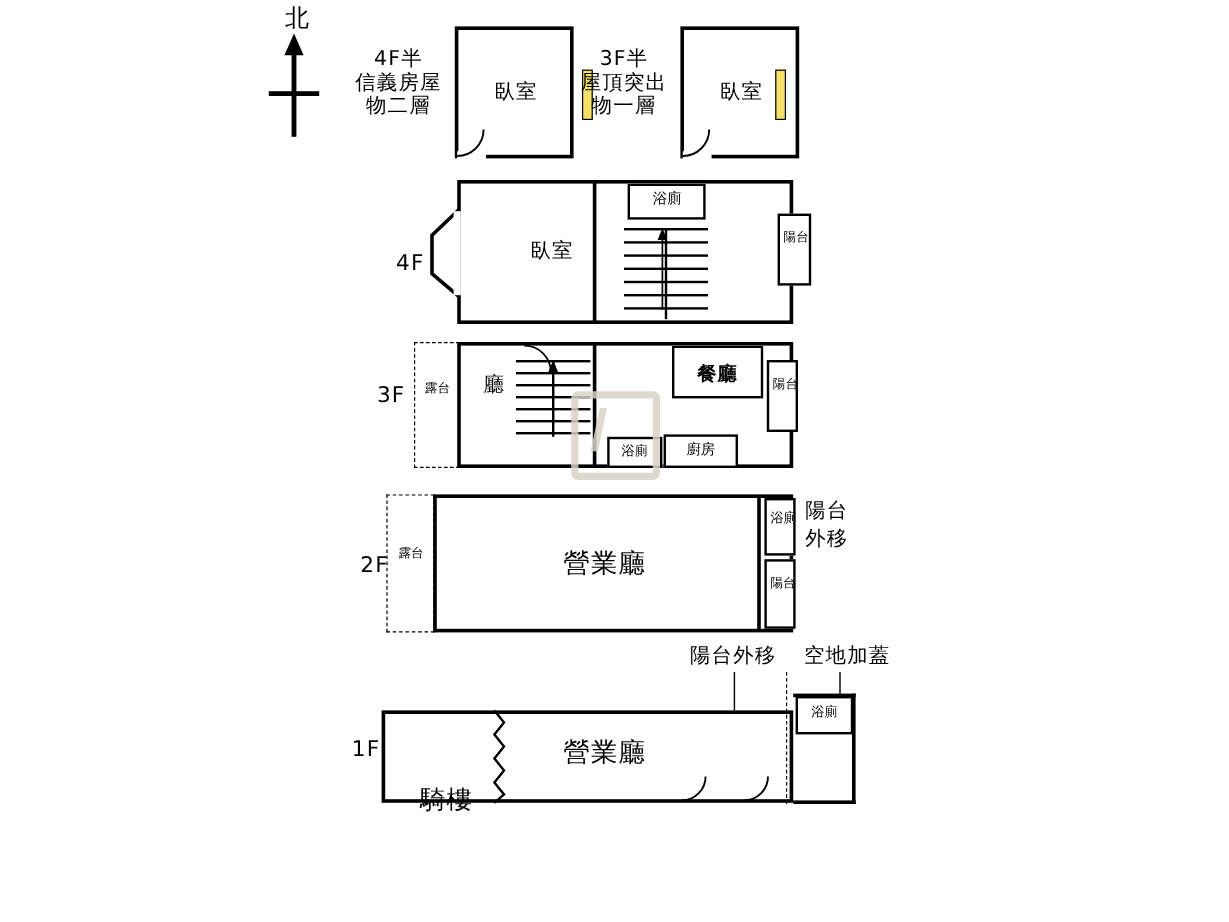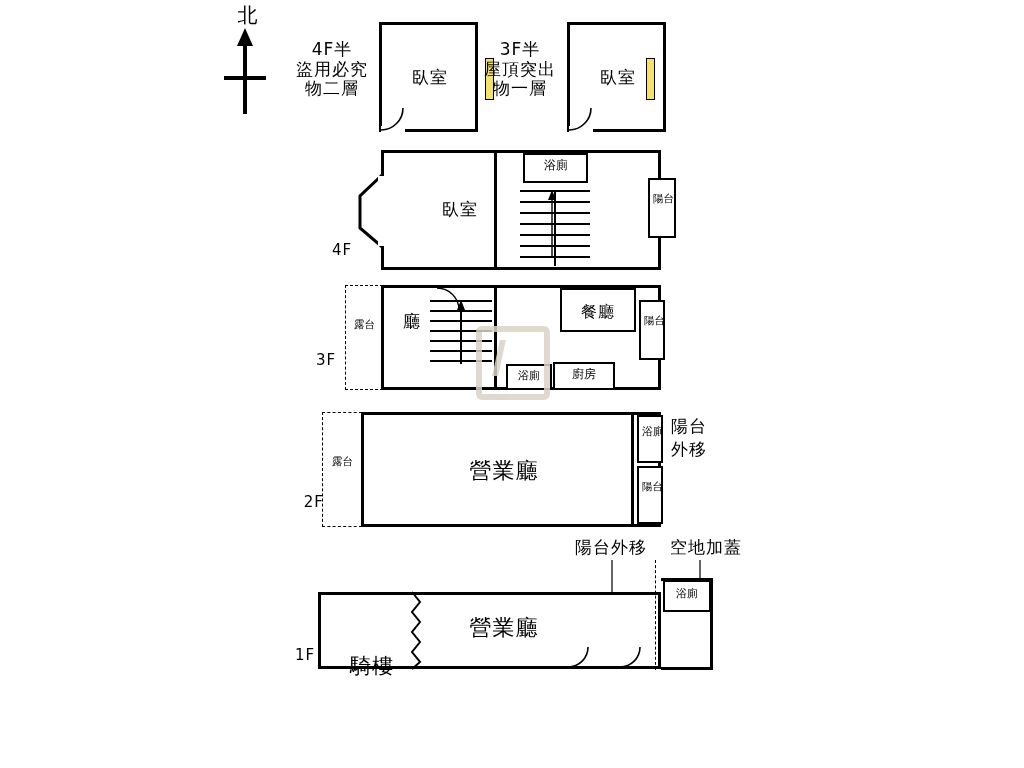--- a/index.html
+++ b/index.html
@@ -50,24 +50,23 @@
     font-size: 17px;
     line-height: 1.15;
     letter-spacing: 1px;
     white-space: pre;
     text-align: center;
     color: #000;
   }
   .label.small { font-size: 12px; letter-spacing: 0px; }
   .label.tiny  { font-size: 10.5px; letter-spacing: 0px; }
   .label.floor {
-    font-size: 15px;
+    font-size: 18px;
     font-weight: normal;
     letter-spacing: 1px;
-    margin-top: 32px;
   }
 
   
   .compass-stem {
     position: absolute;
     background: #000;
   }
 
   
   .window {
@@ -159,21 +158,21 @@
 <div class="stage">
 
   <div class="label" style="left:228px; top:4px; width:40px; font-size:20px;">北</div>
   <div class="compass-stem" style="left:243px; top:34px; width:4px; height:80px;"></div>
   <div class="compass-stem" style="left:224px; top:76px; width:42px; height:4px;"></div>
   <svg class="overlay">
     <polygon points="245,28 237,46 253,46" fill="#000"></polygon>
   </svg>
 
   <div class="label" style="left:296px; top:40px; width:72px;">4F半
-盜用必究
+信義房屋
 物二層</div>
 
   <div class="wall" style="left:379px; top:22px; width:99px; height:110px;"></div>
 
   <div class="abs" style="left:381px; top:126px; width:24px; height:8px; background:#fff;"></div>
   <svg class="overlay">
     <path d="M381,130 A22,22 0 0 0 403,108" fill="none" stroke="#000" stroke-width="1.6"></path>
   </svg>
   <div class="label" style="left:400px; top:68px; width:60px;">臥室</div>
   <div class="window" style="left:485px; top:58px; width:9px; height:42px;"></div>
@@ -227,21 +226,21 @@
   <div class="label floor" style="left:306px; top:320px; width:40px;">3F</div>
 
   <div class="wall" style="left:381px; top:285px; width:280px; height:105px;"></div>
 
   <div class="dashed" style="left:345px; top:285px; width:38px; height:105px;"></div>
   <div class="label tiny" style="left:354px; top:318px; width:20px; line-height:1.3;">露台</div>
 
   <div class="label" style="left:392px; top:312px; width:40px;">廳</div>
 
   <div class="wall-thin" style="left:560px; top:288px; width:76px; height:44px;"></div>
-  <div class="label" style="left:566px; top:303px; width:64px; font-size:16px;">餐廳</div>
+  <div class="label" style="left:566px; top:303px; width:64px; font-size:16px;font-weight:bold;">餐廳</div>
 
   <div class="wall-thin" style="left:553px; top:362px; width:62px; height:28px;"></div>
   <div class="label small" style="left:562px; top:368px; width:44px;text-align:center;">廚房</div>
 
   <div class="wall-thin" style="left:506px; top:364px; width:46px; height:26px;"></div>
   <div class="label tiny" style="left:512px; top:370px; width:34px; font-size:11px;">浴廁</div>
 
   <div class="fill" style="left:494px; top:287px; width:3px; height:102px;"></div>
 
   <div class="stairs" style="left:430px; top:300px; width:62px; height:64px;">

